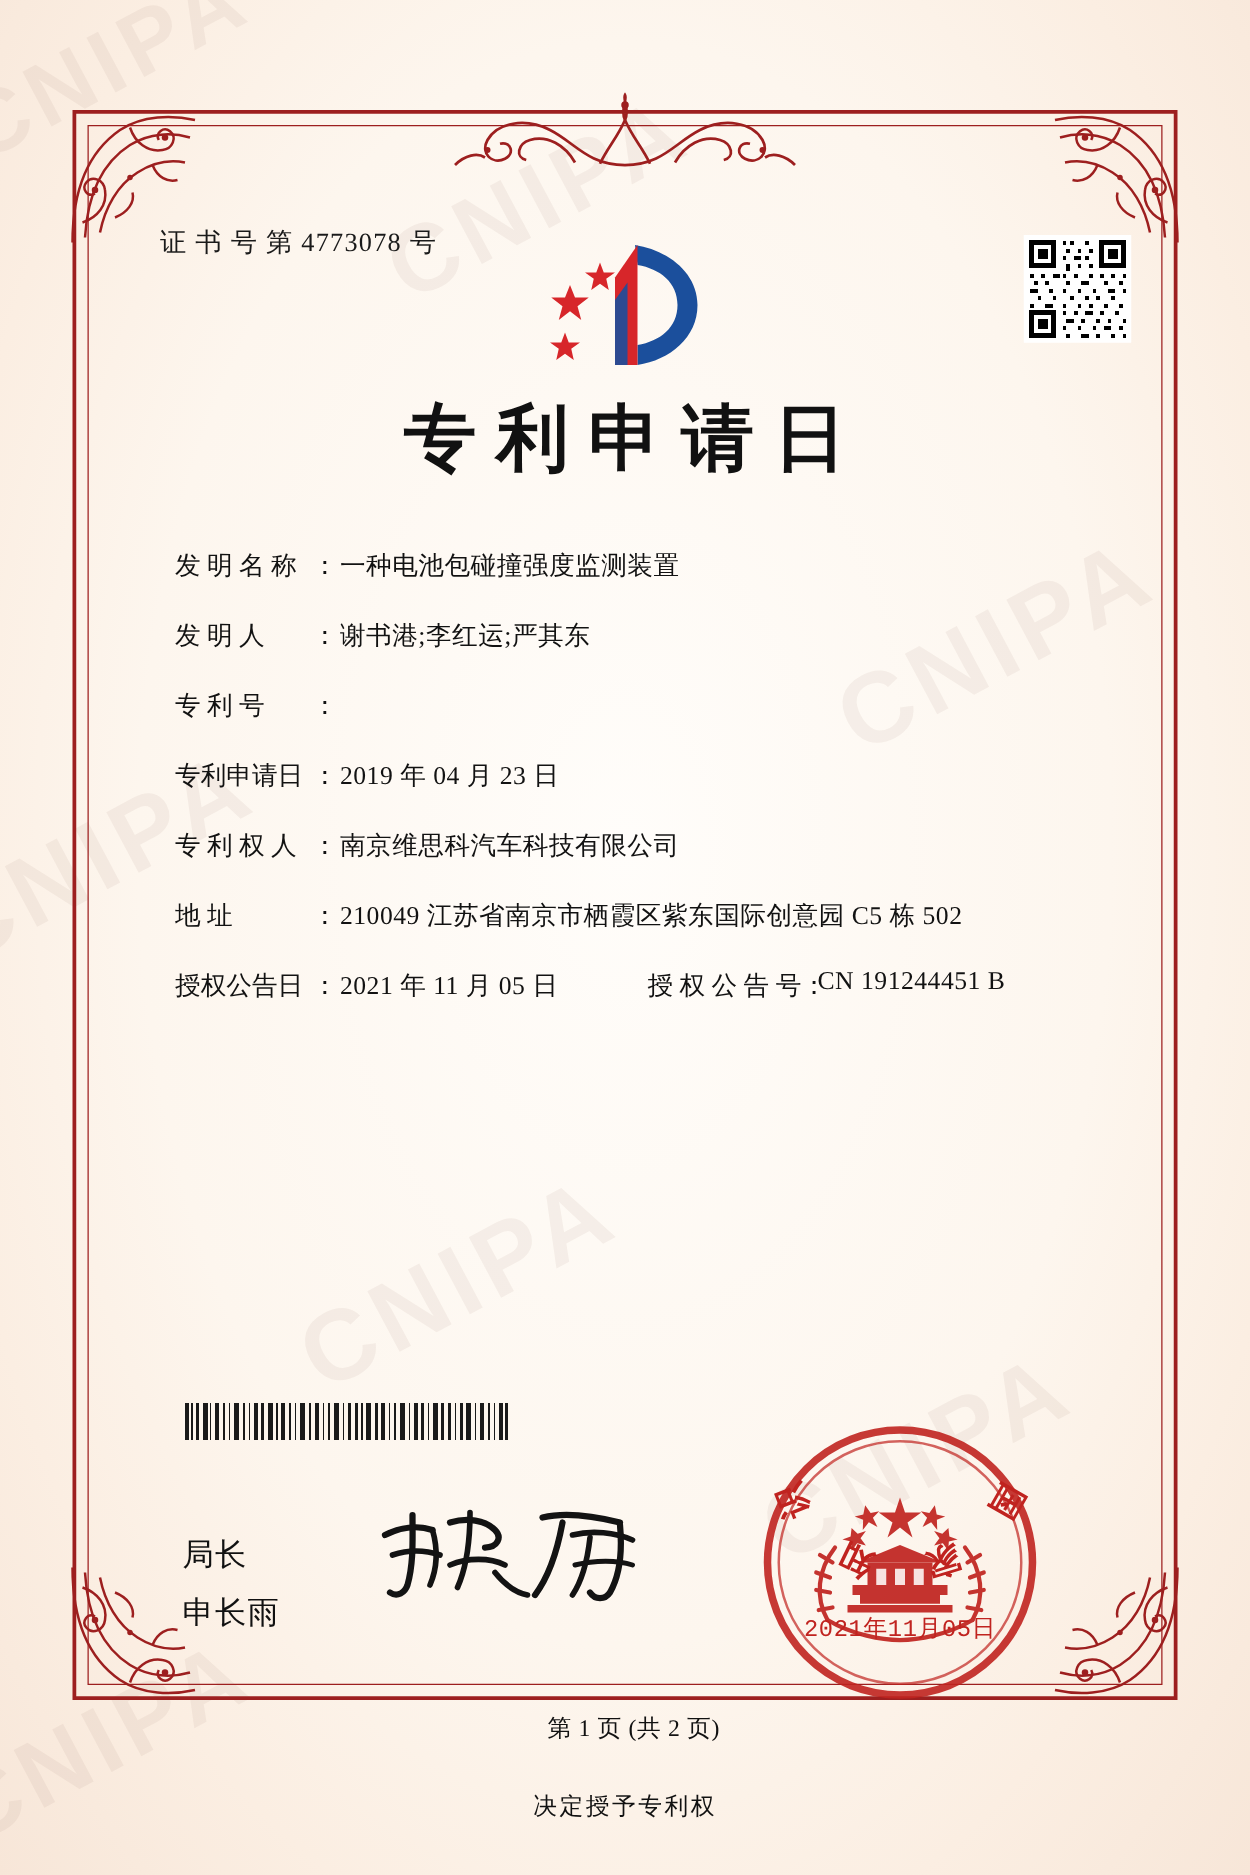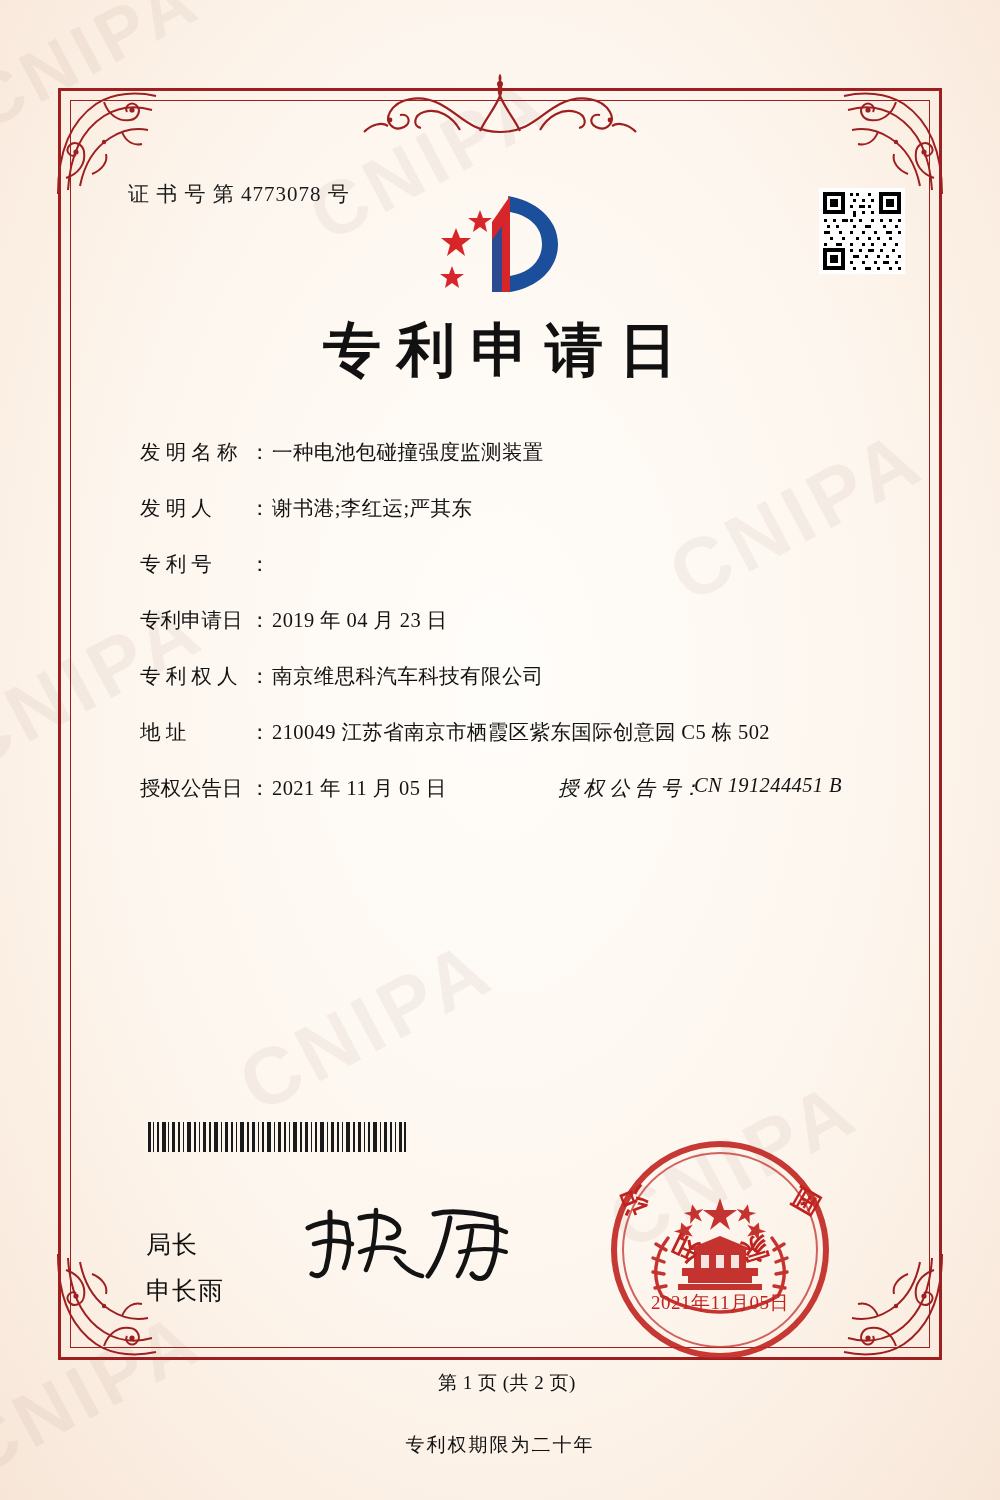--- a/index.html
+++ b/index.html
@@ -136,25 +136,24 @@
     letter-spacing: 0.4px;
   }
   .field-value.mono-ish { letter-spacing: 1.2px; }
 
   .row-dual {
     display: flex;
     align-items: flex-start;
     font-size: 20.5px;
     color: #121212;
     margin-bottom: 6px;
-    gap: 40px;
   }
   .dual-left { width: 378px; flex: 0 0 378px; display: flex; }
   .dual-left .field-label { width: 132px; flex: 0 0 132px; }
-  .dual-right { display: flex; font-style: italic; }
+  .dual-right { display: flex; }
   .dual-right .field-label2 {
     width: 136px; flex: 0 0 136px;
     display: flex; justify-content: space-between;
     white-space: nowrap;
   }
 
   
   .paras {
     position: absolute;
     left: 140px; top: 878px;
@@ -199,21 +198,21 @@
   }
   .seal svg { width: 100%; height: 100%; display: block; }
   .seal-date {
     position: absolute;
     left: 608px; top: 1290px;
     width: 224px;
     text-align: center;
     font-size: 19px;
     color: #c0231f;
     letter-spacing: 0.5px;
-    font-family: Liberation Serif, serif;
+    font-family: Liberation Mono, monospace;
   }
 
   
   .page-num {
     position: absolute;
     left: 0; right: 0; top: 1370px;
     text-align: center;
     font-size: 19px;
     color: #111;
     letter-spacing: 0.5px;
@@ -625,15 +624,15 @@
           <path d="M54 158 C 74 170, 98 174, 112 174 C 126 174, 150 170, 170 158"></path>
           <path d="M58 112 l -10 -6 M56 124 l -11 -4 M56 136 l -11 -2 M58 148 l -11 2"></path>
           <path d="M166 112 l 10 -6 M168 124 l 11 -4 M168 136 l 11 -2 M166 148 l 11 2"></path>
         </g>
       </g>
     </svg>
   </div>
   <div class="seal-date">2021年11月05日</div>
 
   <div class="page-num">第 1 页 (共 2 页)</div>
-  <div class="footnote">专利权期限为二十年</div>
+  <div class="footnote">决定授予专利权</div>
 
 </div>
 
 </body></html>

